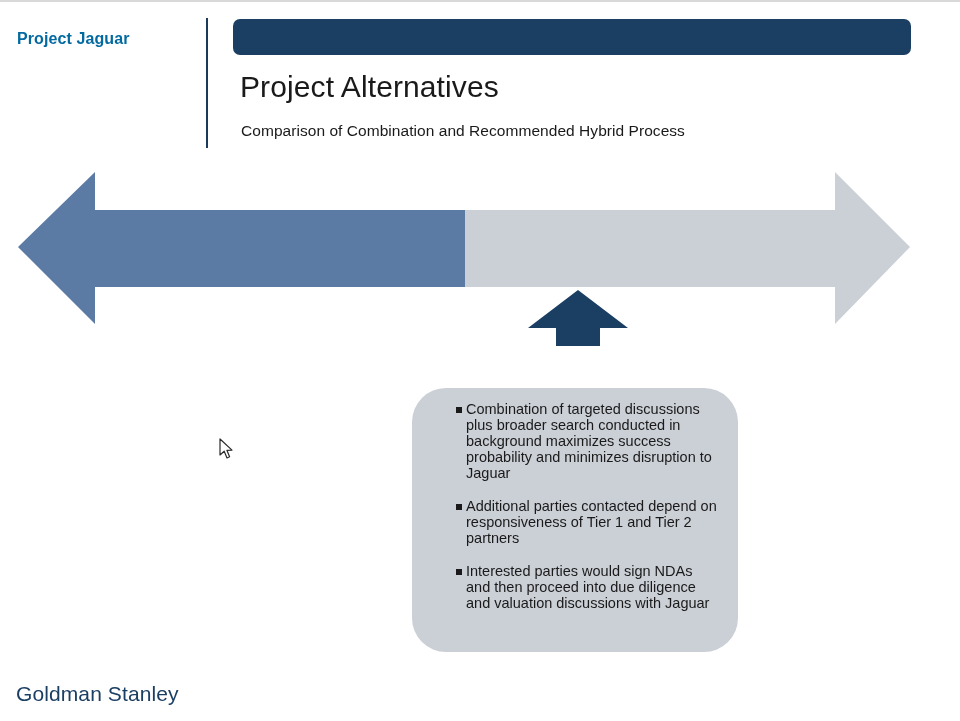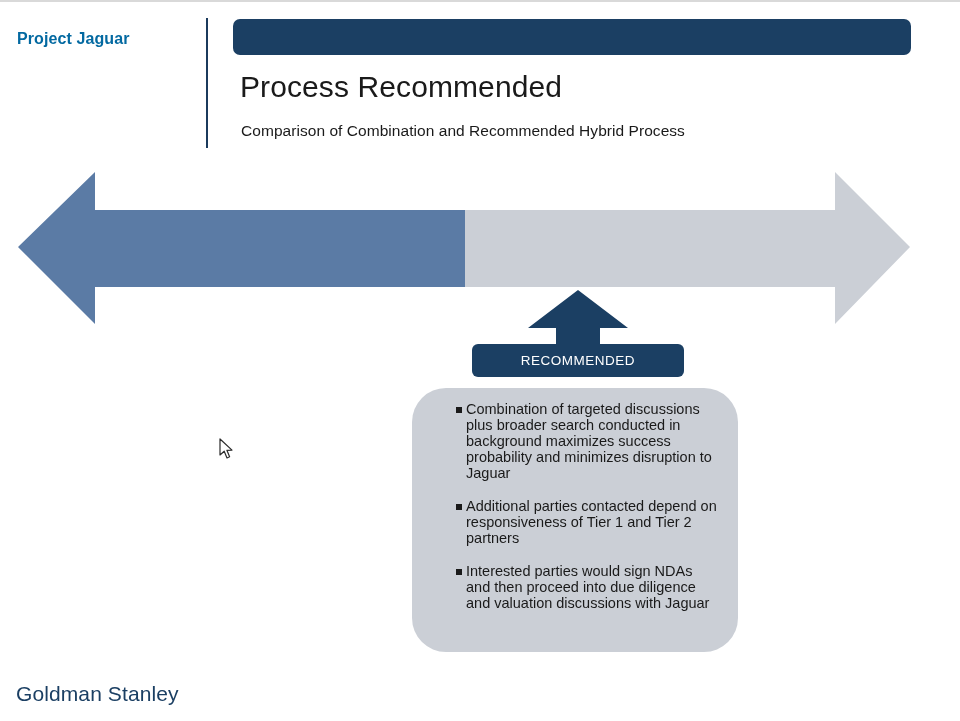--- a/index.html
+++ b/index.html
@@ -187,39 +187,36 @@
 <div class="slide">
 
   <div class="project-tag">Project Jaguar</div>
 
   <div class="header-rule"></div>
 
   <div class="eyebrow-bar">
     <span class="eyebrow-text">PROCESS RECOMMENDATIONS</span>
   </div>
 
-  <div class="slide-title">Process Recommended</div>
+  <div class="slide-title">Project Alternatives</div>
   <div class="slide-subtitle">Comparison of Combination and Recommended Hybrid Process</div>
 
   <div class="arrow-wrap">
     <svg class="arrow-svg" width="960" height="180" viewBox="0 0 960 180" xmlns="http://www.w3.org/2000/svg">
 
       <polygon fill="#5b7ba5" points="18,85 95,10 95,48 465,48 465,125 95,125 95,162"></polygon>
 
       <polygon fill="#cbcfd6" points="465,48 835,48 835,10 910,85 835,162 835,125 465,125"></polygon>
     </svg>
   </div>
 
   <div class="rec-wrap">
     <svg class="rec-arrow-up" width="100" height="56" viewBox="0 0 100 56" xmlns="http://www.w3.org/2000/svg">
       <polygon fill="#1b3f63" points="50,0 100,38 72,38 72,56 28,56 28,38 0,38"></polygon>
     </svg>
-  </div>
-  <div class="rec-badge" style="left:472px;">
-    <span class="rec-badge-text">RECOMMENDED</span>
   </div>
 
   <div class="content-box">
     <ul class="bullet-list">
       <li class="bullet-item">
         <span class="bullet-marker"></span>
         <span>Combination of targeted discussions plus broader search conducted in background maximizes success probability and minimizes disruption to Jaguar</span>
       </li>
       <li class="bullet-item">
         <span class="bullet-marker"></span>

